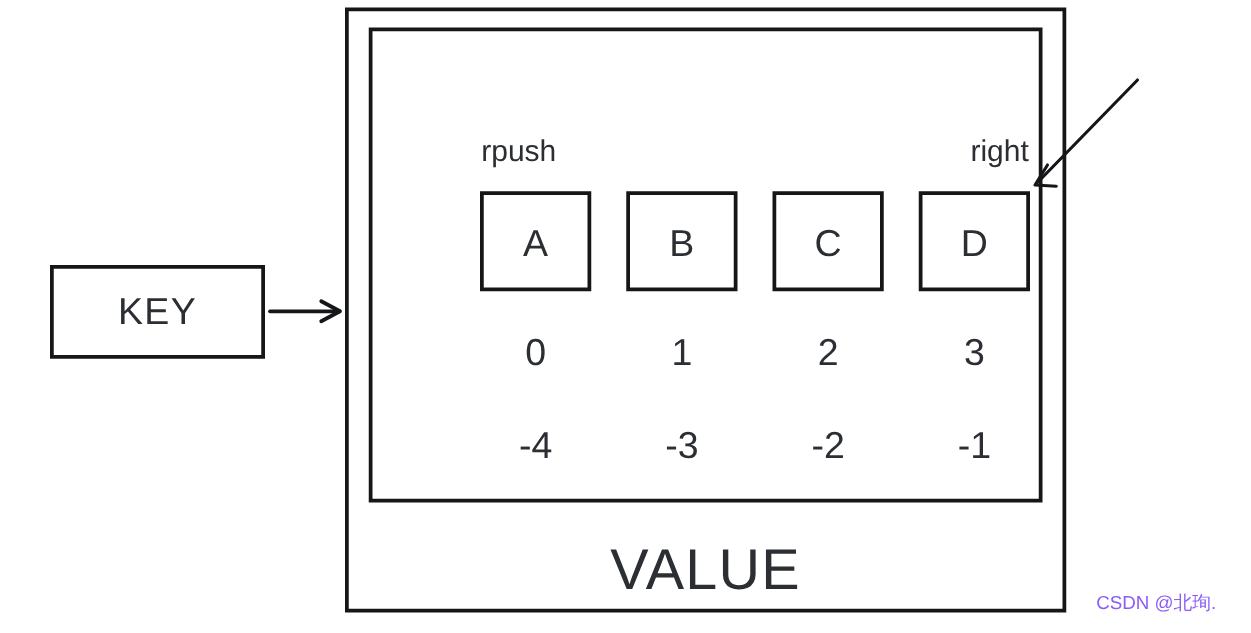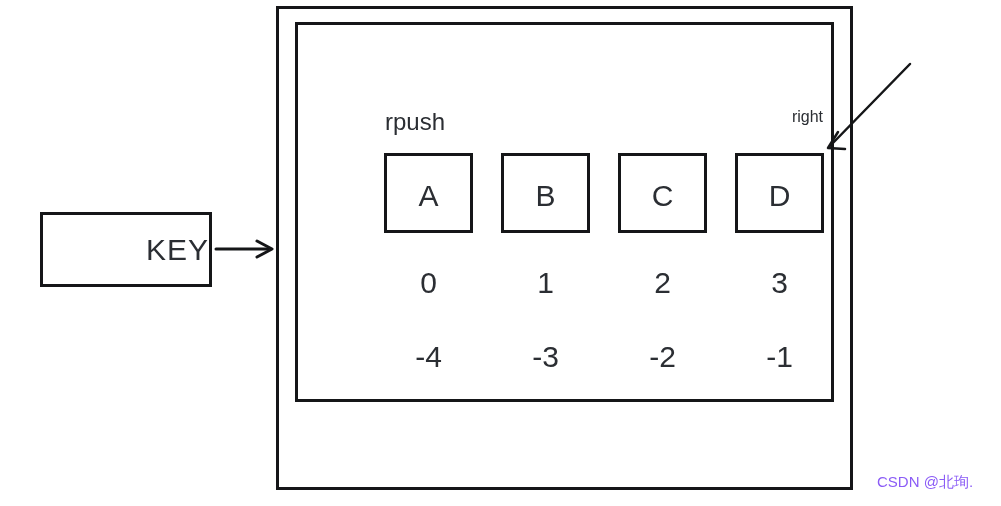--- a/index.html
+++ b/index.html
@@ -38,21 +38,21 @@
     letter-spacing: 1px;
     color: #2b2e33;
   }
   .key-box {
     left: 40px; top: 212px;
     width: 172px; height: 75px;
     border: 3px solid #151618;
     box-sizing: border-box;
     display: flex;
     align-items: center;
-    justify-content: flex-end;
+    justify-content: center;
     font-size: 30px;
     letter-spacing: 1px;
   }
   .cell {
     top: 153px;
     width: 89px; height: 80px;
     border: 3px solid #151618;
     box-sizing: border-box;
     display: flex;
     align-items: center;
@@ -83,21 +83,21 @@
   .col-d { left: 735px; }
 
   .left-label {
     left: 385px; top: 108px;
     font-size: 24px;
   }
   .right-label {
     left: 735px; top: 108px;
     width: 88px;
     text-align: right;
-    font-size: 16px;
+    font-size: 24px;
   }
   .rpush-label {
     left: 897px; top: 29px;
     font-size: 30px;
   }
   .watermark {
     left: 877px; top: 473px;
     font-size: 15px;
     color: #8b5cf6;
   }
@@ -109,20 +109,21 @@
 </style>
 </head>
 <body>
 
 <div class="page">
 
   <div class="abs outer-box"></div>
 
   <div class="abs inner-box"></div>
 
+  <div class="abs value-label">VALUE</div>
 
   <div class="abs key-box">
     <span>KEY</span>
   </div>
 
   <div class="abs left-label">rpush</div>
   <div class="abs right-label">right</div>
 
   <div class="abs cell cell-a">
     <span>A</span>

